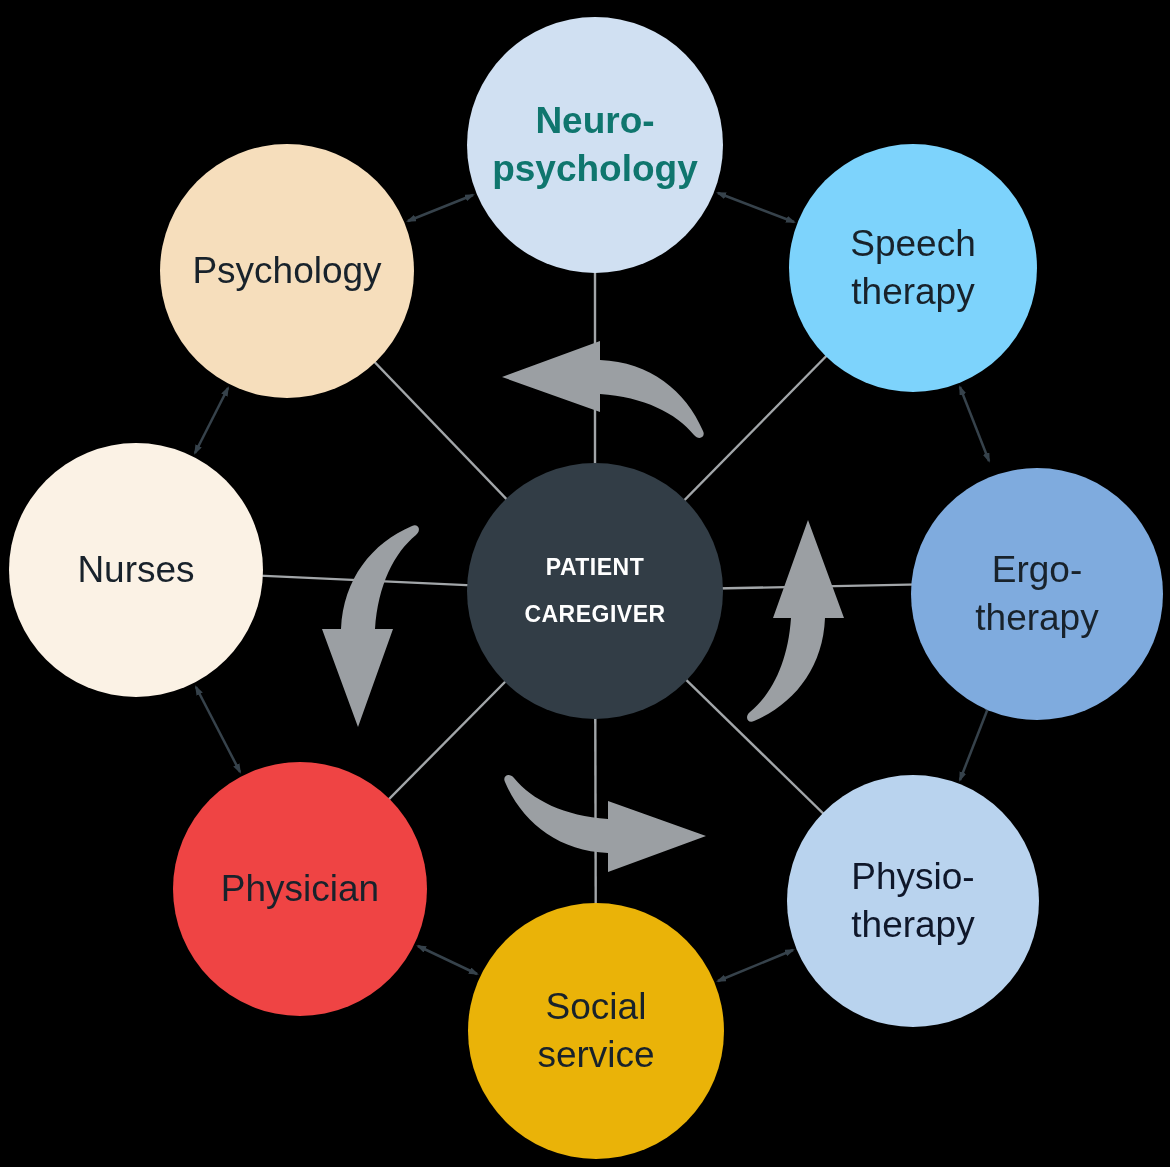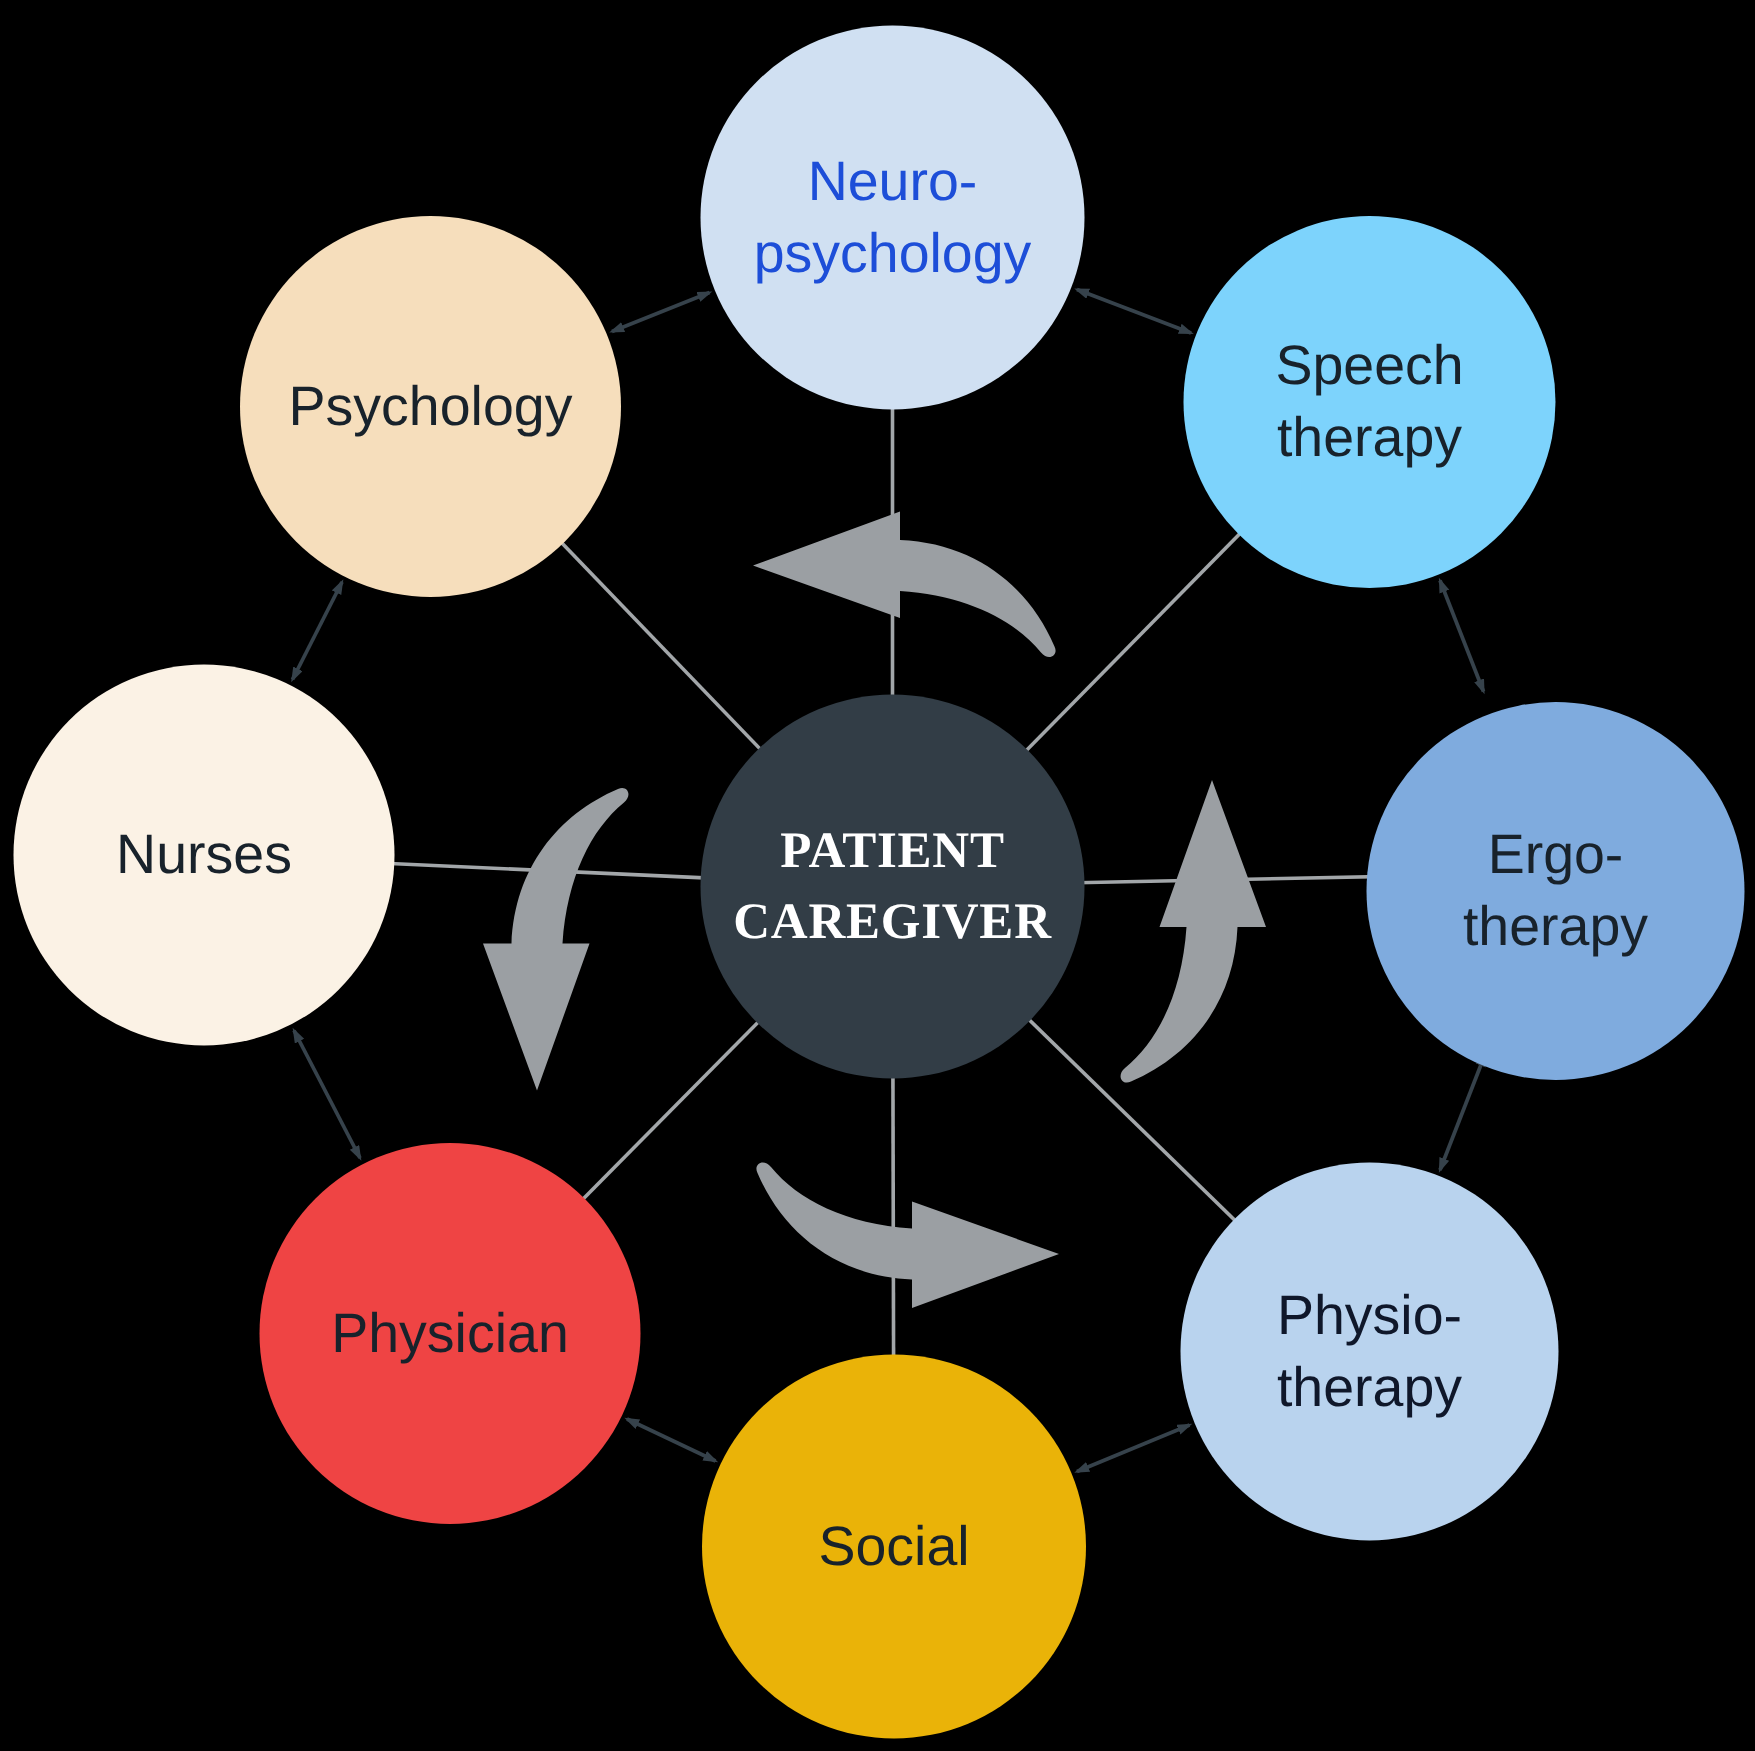--- a/index.html
+++ b/index.html
@@ -33,24 +33,23 @@
   }
   .node .label {
     font-size: 37px;
     line-height: 48px;
     color: #18222b;
   }
   .node .label span { display: block; }
   .n-center  { left: 467px; top: 463px; width: 256px; height: 256px; }
   .n-center .label {
     font-weight: bold;
-    font-size: 34px;
+    font-size: 23px;
     line-height: 47px;
     letter-spacing: 0.5px;
-    font-family: Liberation Serif, serif;
   }
   .n-neuro      { left: 467px; top: 17px;  width: 256px; height: 256px; }
   .n-speech     { left: 789px; top: 144px; width: 248px; height: 248px; }
   .n-ergo       { left: 911px; top: 468px; width: 252px; height: 252px; }
   .n-physio     { left: 787px; top: 775px; width: 252px; height: 252px; }
   .n-social     { left: 468px; top: 903px; width: 256px; height: 256px; }
   .n-physician  { left: 173px; top: 762px; width: 254px; height: 254px; }
   .n-nurses     { left: 9px;   top: 443px; width: 254px; height: 254px; text-align: right; }
   .n-psychology { left: 160px; top: 144px; width: 254px; height: 254px; }
 </style>
@@ -98,21 +97,21 @@
   </svg>
 
   <div class="node n-center" style="background: rgb(50, 61, 70);">
     <div class="label" style="color: rgb(255, 255, 255);">
       <span>PATIENT</span>
       <span>CAREGIVER</span>
     </div>
   </div>
 
   <div class="node n-neuro" style="background: rgb(208, 224, 242);">
-    <div class="label" style="color: #1d4ed8;">
+    <div class="label" style="color: #0f766e; font-weight: bold;">
       <span>Neuro-</span>
       <span>psychology</span>
     </div>
   </div>
 
   <div class="node n-speech" style="background: #7dd3fc;">
     <div class="label" style="color: rgb(24, 34, 43);">
       <span>Speech</span>
       <span>therapy</span>
     </div>
@@ -128,20 +127,21 @@
   <div class="node n-physio" style="background: rgb(185, 211, 238);">
     <div class="label" style="color: #0f172a;">
       <span>Physio-</span>
       <span>therapy</span>
     </div>
   </div>
 
   <div class="node n-social" style="background: #eab308;">
     <div class="label" style="color: rgb(24, 34, 43);">
       <span>Social</span>
+      <span>service</span>
     </div>
   </div>
 
   <div class="node n-physician" style="background: #ef4444;">
     <div class="label" style="color: rgb(24, 34, 43);">
       <span>Physician</span>
       <span></span>
     </div>
   </div>
 

